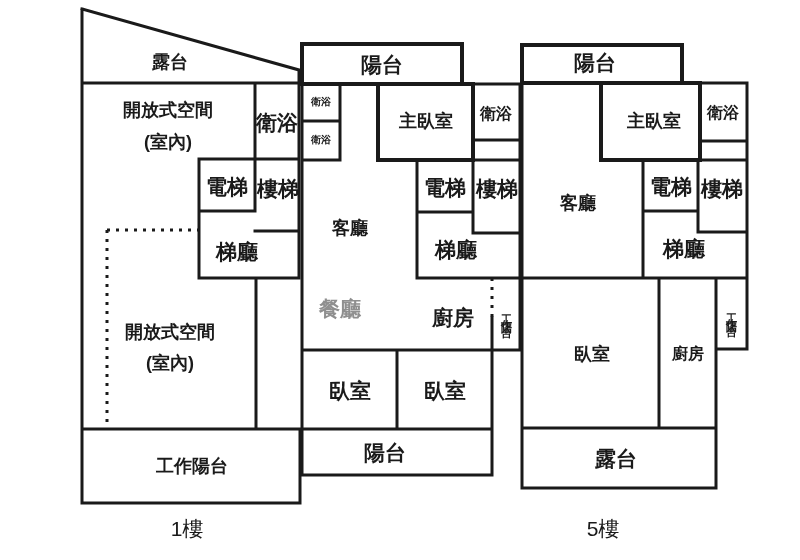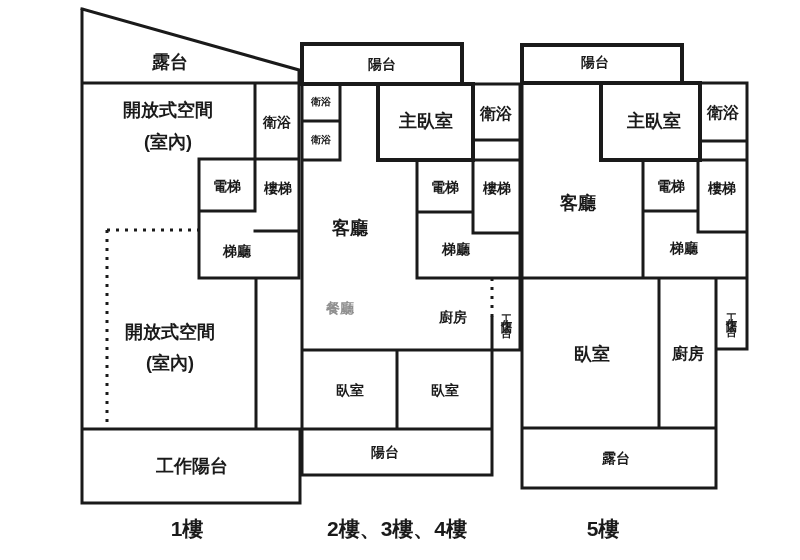--- a/index.html
+++ b/index.html
@@ -10,32 +10,32 @@
   }
   html,body{margin:0;padding:0;background:var(--background);}
   #plan{
     position:relative;width:800px;height:560px;background:var(--background);
     font-family:"Liberation Sans","DejaVu Sans",sans-serif;color:var(--text-color);
     overflow:hidden;
   }
   #walls{position:absolute;left:0;top:0;}
   .lbl{
     position:absolute;transform:translate(-50%,-50%);
-    white-space:nowrap;font-weight:600;font-size:14px;line-height:1;
+    white-space:nowrap;font-weight:600;font-size:21px;line-height:1;
     color:var(--text-color);
   }
   .lg{font-size:18px;}
   .md16{font-size:16px;}
   .sm{font-size:10px;font-weight:600;}
   .dining{color:var(--dining-text-color);}
   .vert{
     writing-mode:vertical-rl;text-orientation:upright;
     font-size:11px;letter-spacing:4px;font-weight:600;
   }
-  .floor-lbl{font-size:21px;font-weight:700;}
+  .floor-lbl{font-size:21px;font-weight:400;}
   path,rect{fill:none;stroke:var(--wall-color);}
   .w3{stroke-width:3;stroke-linecap:square;}
   .w4{stroke-width:4;stroke-linecap:square;}
   .dash{stroke-width:3;stroke-dasharray:3 6;stroke-linecap:butt;}
 </style>
 </head>
 <body>
 
 <div id="plan">
 
@@ -80,21 +80,20 @@
   <div class="lbl" style="left:445px;top:187px">電梯</div>
   <div class="lbl" style="left:497px;top:188px">樓梯</div>
   <div class="lbl lg" style="left:350px;top:228px">客廳</div>
   <div class="lbl" style="left:456px;top:249px">梯廳</div>
   <div class="lbl dining" style="left:340px;top:308px">餐廳</div>
   <div class="lbl" style="left:453px;top:317px">廚房</div>
   <div class="lbl vert" style="left:506px;top:314px">工作陽台</div>
   <div class="lbl" style="left:350px;top:390px">臥室</div>
   <div class="lbl" style="left:445px;top:390px">臥室</div>
   <div class="lbl" style="left:385px;top:452px">陽台</div>
-  <div class="lbl floor-lbl" style="left:397px;top:528px">2樓、3樓、4樓</div>
 
   <div class="lbl" style="left:595px;top:62px">陽台</div>
   <div class="lbl lg" style="left:654px;top:121px">主臥室</div>
   <div class="lbl md16" style="left:723px;top:113px">衛浴</div>
   <div class="lbl lg" style="left:578px;top:203px">客廳</div>
   <div class="lbl" style="left:671px;top:186px">電梯</div>
   <div class="lbl" style="left:722px;top:188px">樓梯</div>
   <div class="lbl" style="left:684px;top:248px">梯廳</div>
   <div class="lbl lg" style="left:592px;top:354px">臥室</div>
   <div class="lbl md16" style="left:688px;top:354px">廚房</div>

